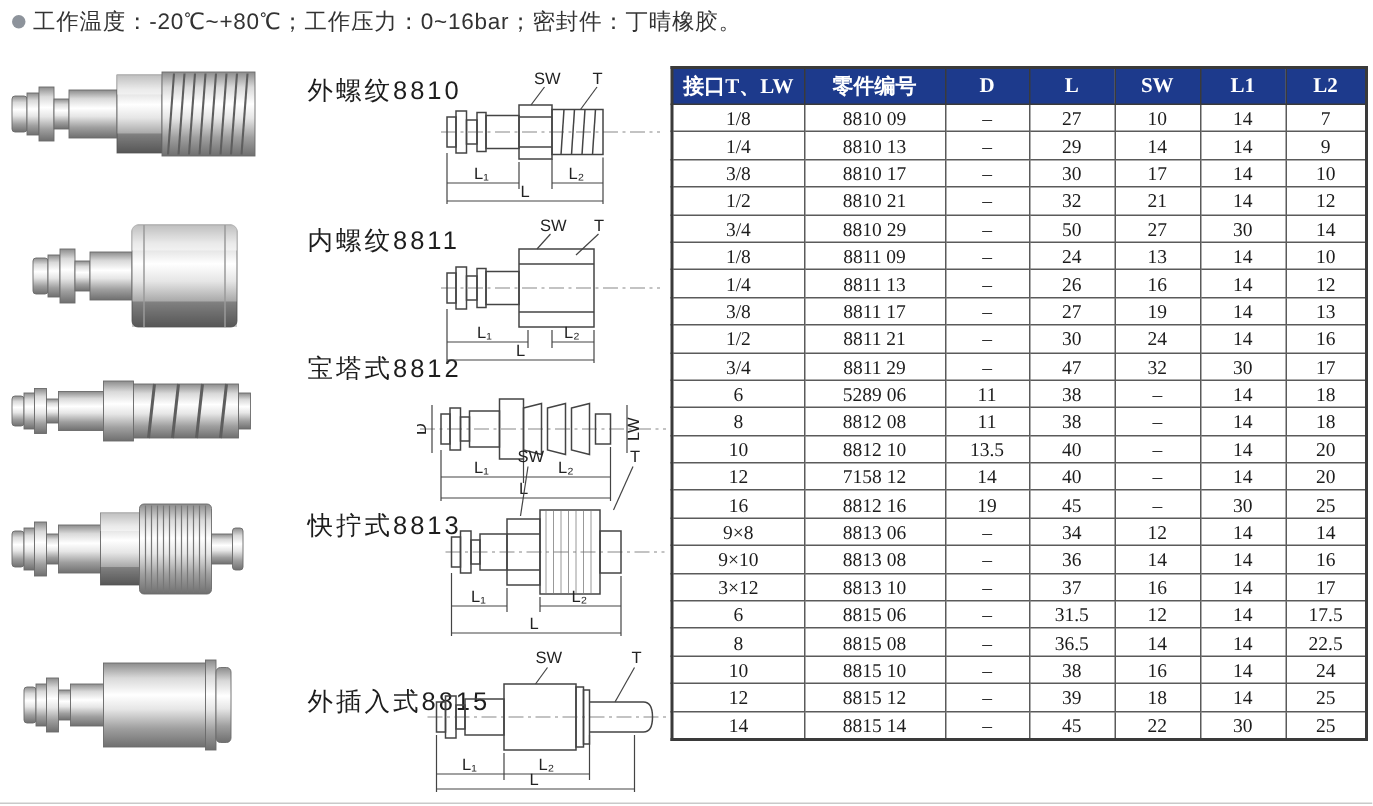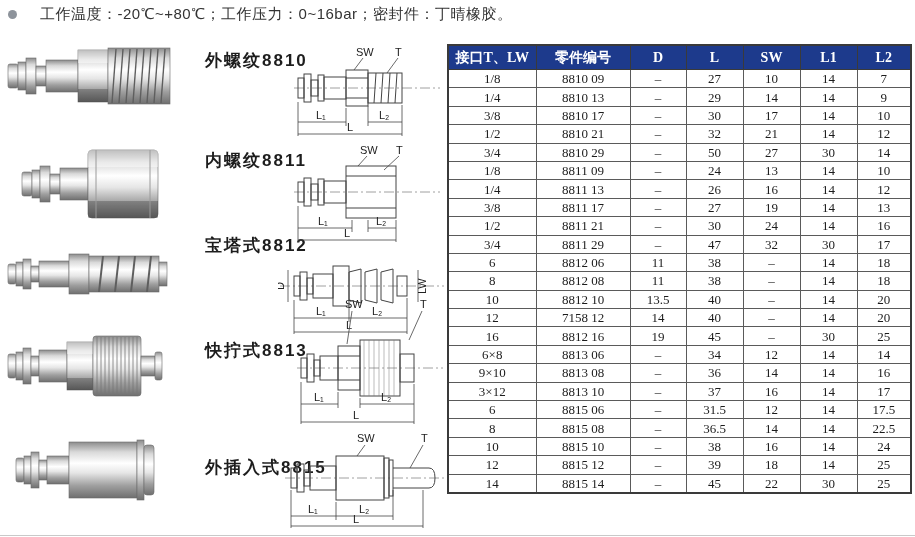--- a/index.html
+++ b/index.html
@@ -1,26 +1,26 @@
 <!DOCTYPE html>
 <html style="--header-bg: #1d3a8c; --header-text: #ffffff;"><head>
 <meta charset="utf-8">
 <style>
   html,body{margin:0;padding:0}
   body{
     width:915px;height:537px;position:relative;background:#ffffff;
     font-family:"Liberation Sans",sans-serif;overflow:hidden;
   }
   
-  .note{position:absolute;left:8px;top:5px;display:flex;align-items:center;gap:23px;
+  .note{position:absolute;left:8px;top:5px;display:flex;align-items:center;gap:5px;
         font-size:15px;color:#333;font-weight:500;letter-spacing:.5px}
   .bullet{width:9px;height:9px;border-radius:50%;background:#8d939b;flex:0 0 auto}
 
   
-  .slabel{position:absolute;font-size:17px;font-weight:700;color:#1d1d1d;letter-spacing:2px;white-space:nowrap}
+  .slabel{position:absolute;font-size:17px;font-weight:400;color:#1d1d1d;letter-spacing:2px;white-space:nowrap}
 
   
   svg.photo,svg.diag{position:absolute}
 
   
   .tl{stroke:#444;stroke-width:1;fill:none}
   .thin{stroke:#777;stroke-width:.5;fill:none}
   .cl{stroke:#888;stroke-width:.8;fill:none;stroke-dasharray:10 3 2 3}
   .dim{stroke:#444;stroke-width:.8;fill:none}
   text.dt{font-size:11px;fill:#222;font-family:"Liberation Sans",sans-serif}
@@ -507,21 +507,21 @@
         <td>3/4</td>
         <td>8811 29</td>
         <td>–</td>
         <td>47</td>
         <td>32</td>
         <td>30</td>
         <td>17</td>
       </tr>
       <tr>
         <td>6</td>
-        <td>8812 06</td>
+        <td>5289 06</td>
         <td>11</td>
         <td>38</td>
         <td>–</td>
         <td>14</td>
         <td>18</td>
       </tr>
       <tr>
         <td>8</td>
         <td>8812 08</td>
         <td>11</td>
@@ -551,21 +551,21 @@
       <tr>
         <td>16</td>
         <td>8812 16</td>
         <td>19</td>
         <td>45</td>
         <td>–</td>
         <td>30</td>
         <td>25</td>
       </tr>
       <tr>
-        <td>6×8</td>
+        <td>9×8</td>
         <td>8813 06</td>
         <td>–</td>
         <td>34</td>
         <td>12</td>
         <td>14</td>
         <td>14</td>
       </tr>
       <tr>
         <td>9×10</td>
         <td>8813 08</td>

